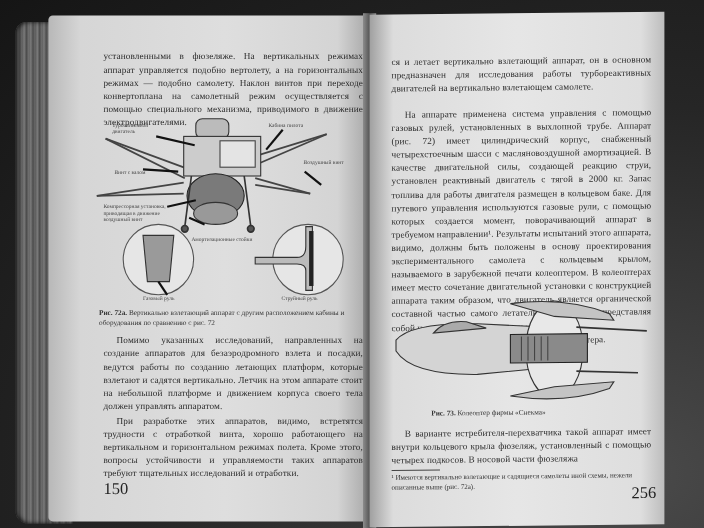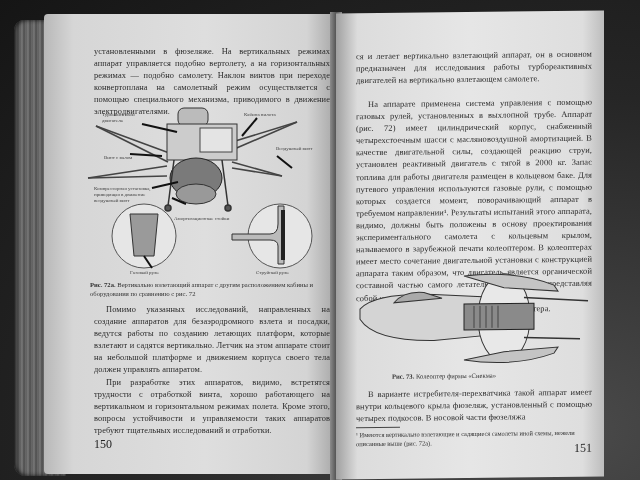--- a/index.html
+++ b/index.html
@@ -23,21 +23,21 @@
     background: linear-gradient(90deg,#a0a0a0 0%,#dcdcdc 8%,#e6e6e6 50%,#dedede 92%,#bdbdbd 100%);
     transform: skewY(-0.6deg); }
   .spine { position:absolute; left:316px; top:6px; width:12px; height:468px;
     background: linear-gradient(90deg,#8c8c8c,#555 50%,#8c8c8c); }
   .text-block { position:absolute; font-size:8.4px; line-height:12.1px; text-align:justify;
     color:#2a2a2a; letter-spacing:0.1px; }
   .text-block p { margin:0; text-indent:0; }
   .text-block p.ind { text-indent:12px; }
   .caption { position:absolute; font-size:6.6px; line-height:9px; color:#333; }
   .caption b { font-weight:bold; }
-  .page-num { position:absolute; font-size:12px; color:#222; }
+  .page-num { position:absolute; font-size:15px; color:#222; }
   .footnote-rule { position:absolute; height:1px; background:#444; }
   .footnote { position:absolute; font-size:6.4px; line-height:8.6px; color:#333; }
   .fig { position:absolute; }
   .fig-label { position:absolute; font-size:5px; color:#444; line-height:6px; }
 </style>
 </head>
 <body>
 
 <div class="bg-table"></div>
 
@@ -142,15 +142,15 @@
     <div class="caption" style="left:56px; top:359px; width:200px;">
       <b>Рис. 73.</b>
       <span>Колеоптер фирмы «Снекма»</span>
     </div>
 
     <div class="text-block" style="left:20px; top:376px; width:236px;">
       <p class="ind">В варианте истребителя-перехватчика такой аппарат имеет внутри кольцевого крыла фюзеляж, установленный с помощью четырех подкосов. В носовой части фюзеляжа</p>
     </div>
     <div class="footnote-rule" style="left:20px; top:414px; width:44px;"></div>
     <div class="footnote" style="left:20px; top:418px; width:236px;">¹ Имеются вертикально взлетающие и садящиеся самолеты иной схемы, нежели описанные выше (рис. 72а).</div>
-    <div class="page-num" style="left:238px; top:430px;">151</div>
+    <div class="page-num" style="left:238px; top:430px;">256</div>
   </div>
 </div>
 
 </body></html>

